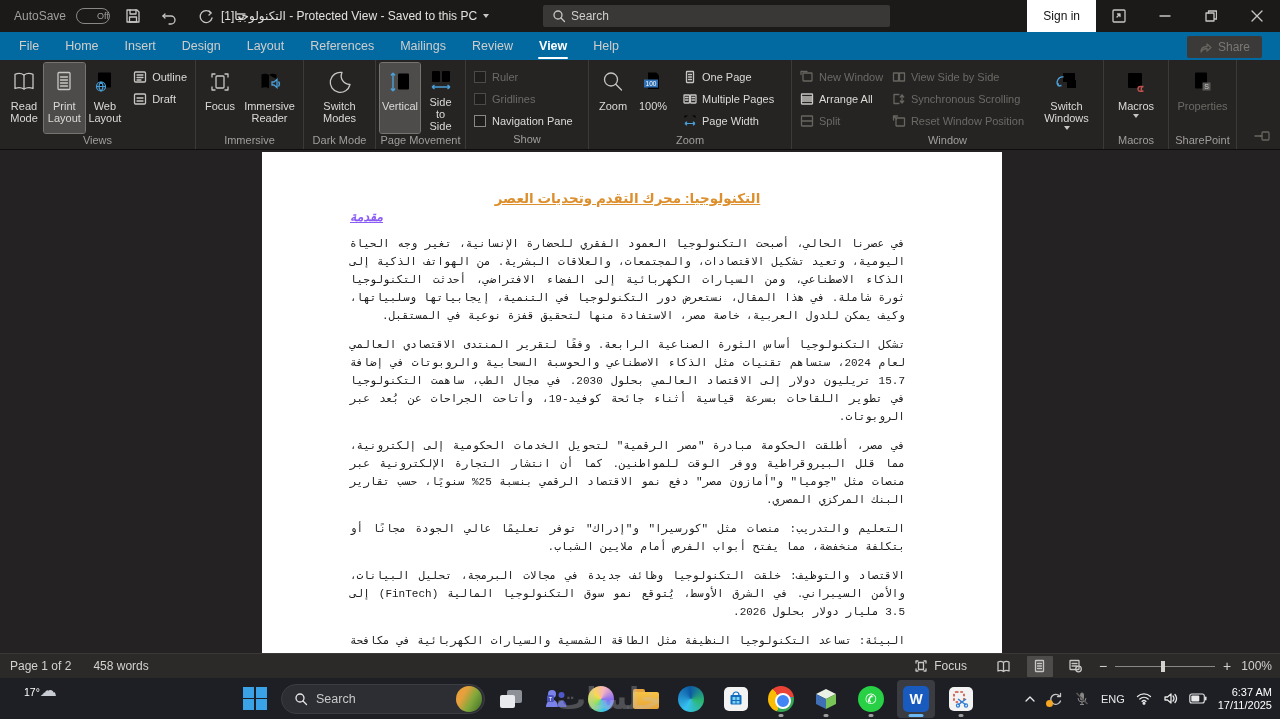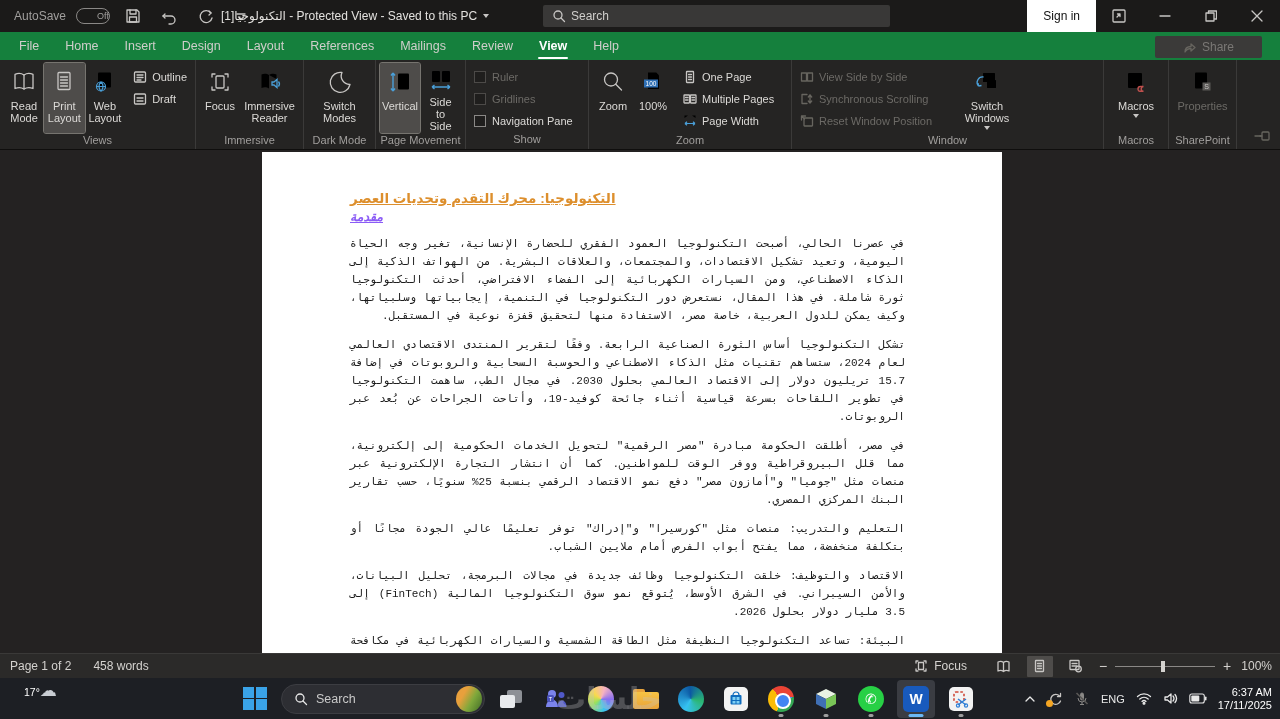--- a/index.html
+++ b/index.html
@@ -17,25 +17,25 @@
   #title-center{position:absolute;left:170px;width:370px;top:0;height:32px;display:flex;align-items:center;justify-content:center;gap:6px}
   #doc-title{font-size:12px;color:#e3e1de;white-space:nowrap}
   .caret{width:0;height:0;border-left:3.5px solid transparent;border-right:3.5px solid transparent;border-top:4px solid #c8c6c4}
   #tb-search{position:absolute;left:543px;top:5px;width:347px;height:22px;background:#393837;border-radius:2px;display:flex;align-items:center;gap:8px;padding-left:28px}
   #tb-search .s-txt{font-size:12px;color:#d0cecb}
   .tb-right{position:absolute;right:0;top:0;height:32px;display:flex;align-items:stretch}
   #signin{background:#ffffff;color:#111;font-size:12px;display:flex;align-items:center;padding:0 16px}
   .winbtn{width:46px;display:flex;align-items:center;justify-content:center;color:#c8c6c4}
 
   
-  #tabrow{position:absolute;left:0;top:32px;width:1280px;height:28px;background:#15803d;display:flex;align-items:flex-end;padding-left:6px}
+  #tabrow{position:absolute;left:0;top:32px;width:1280px;height:28px;background:#0369a1;display:flex;align-items:flex-end;padding-left:6px}
   .tab{font-size:12.5px;color:#d0cecb;padding:5px 13px 7px;position:relative;cursor:default}
   .tab.active{color:#ffffff;font-weight:bold}
   .tab.active::after{content:"";position:absolute;left:12px;right:12px;bottom:1px;height:2.5px;background:#fff;border-radius:2px}
-  #share-btn{position:absolute;right:18px;top:4px;height:22px;background:#3b3a39;border-radius:2px;display:flex;align-items:center;gap:6px;padding:0 28px;color:#7a7875;font-size:12px}
+  #share-btn{position:absolute;right:18px;top:4px;height:22px;background:#3b3a39;border-radius:2px;display:flex;align-items:center;gap:6px;padding:0 12px;color:#7a7875;font-size:12px}
 
   
   #ribbon{position:absolute;left:0;top:60px;width:1280px;height:90px;background:#252423;border-bottom:1px solid #0f0e0d;display:flex}
   .group{display:flex;flex-direction:column;border-right:1px solid #3b3a39;height:89px}
   .g-body{flex:1;display:flex;align-items:flex-start;padding:3px 4px 0 4px}
   .g-label{height:17px;font-size:11px;color:#a19f9d;text-align:center;line-height:15px}
   .bigbtn{display:flex;flex-direction:column;align-items:center;justify-content:flex-start;padding:4px 4px 2px;border-radius:2px;min-width:40px;height:70px}
   .bigbtn .ic{height:30px;display:flex;align-items:center;justify-content:center}
   .bigbtn .lbl{font-size:11px;line-height:12px;color:#dcdad7;text-align:center;max-width:62px;margin-top:3px}
   .bigbtn.sel{background:#4e4c4a;outline:1px solid #76746f}
@@ -48,21 +48,21 @@
   .chk{width:12px;height:12px;border:1px solid #8a8886;background:#1f1e1d}
   .chkrow.dis .chk{border-color:#4c4a48}
   svg.ic-s{stroke:#c8c6c4;fill:none;stroke-width:1.3;stroke-linecap:round;stroke-linejoin:round}
   .dis svg.ic-s, svg.ic-s.dim{stroke:#67655f}
   .caret-dn{width:0;height:0;border-left:3.5px solid transparent;border-right:3.5px solid transparent;border-top:4px solid #c8c6c4;margin-top:2px}
   #ribbon-pin{position:absolute;right:10px;top:128px}
 
   
   #docarea{position:absolute;left:0;top:150px;width:1280px;height:503px;background:#242222;overflow:hidden}
   #page{position:absolute;left:262px;top:2px;width:740px;height:660px;background:#ffffff;color:#1b1b1b;padding:38px 97px 0 88px}
-  #page h1{font-size:13.5px;font-weight:bold;color:#dd8f2d;text-decoration:underline;direction:rtl;text-align:left;}
+  #page h1{font-size:13.5px;font-weight:bold;color:#dd8f2d;text-decoration:underline;direction:rtl;text-align:center;}
   #page h2{font-size:12.5px;font-style:italic;color:#8b5cf6;text-decoration:underline;direction:rtl;text-align:left;margin:3px 0 11px}
   #page p{direction:rtl;text-align:justify;font-size:11px;line-height:18px;margin-bottom:11px;font-family:Liberation Mono, monospace}
 
   
   #statusbar{position:absolute;left:0;top:653px;width:1280px;height:25px;background:#2b2a29;border-top:1px solid #3a3938;display:flex;align-items:center;font-size:12px;color:#d4d2cf}
   #statusbar .left{display:flex;align-items:center;gap:22px;padding-left:10px}
   #statusbar .right{position:absolute;right:8px;display:flex;align-items:center;gap:10px}
   .sb-viewbtn{display:flex;align-items:center;justify-content:center;width:26px;height:21px;border-radius:1px}
   .sb-viewbtn.sel{background:#4e4c4a}
   #zoom-slider{display:flex;align-items:center;gap:8px}
@@ -405,20 +405,43 @@
             </svg>
           <span>Page Width</span>
         </div>
       </div>
     </div>
     <div class="g-label">Zoom</div>
   </div>
 
   <div class="group" style="width:312px">
     <div class="g-body">
+      <div class="smallcol" style="width:100px">
+        <div class="smallbtn dis">
+          <svg class="ic-s dim" width="14" height="14" viewBox="0 0 14 14">
+              <rect x="3" y="3" width="9" height="8" rx="0.5"></rect>
+              <path d="M1 4.5 v-3 h3 M5 1.5 h2"></path>
+            </svg>
+          <span>New Window</span>
+        </div>
+        <div class="smallbtn">
+          <svg class="ic-s" width="14" height="14" viewBox="0 0 14 14">
+              <rect x="1.5" y="2" width="11" height="10" rx="0.5"></rect>
+              <path d="M1.5 5h11 M1.5 9h11 M1.5 7h11"></path>
+            </svg>
+          <span>Arrange All</span>
+        </div>
+        <div class="smallbtn dis">
+          <svg class="ic-s dim" width="14" height="14" viewBox="0 0 14 14">
+              <rect x="1.5" y="2" width="11" height="10" rx="0.5"></rect>
+              <path d="M1.5 7h11"></path>
+            </svg>
+          <span>Split</span>
+        </div>
+      </div>
       <div class="smallcol" style="width:150px">
         <div class="smallbtn dis">
           <svg class="ic-s dim" width="14" height="14" viewBox="0 0 14 14">
               <rect x="1.5" y="3" width="5" height="8"></rect>
               <rect x="7.5" y="3" width="5" height="8"></rect>
             </svg>
           <span>View Side by Side</span>
         </div>
         <div class="smallbtn dis">
           <svg class="ic-s dim" width="14" height="14" viewBox="0 0 14 14">

